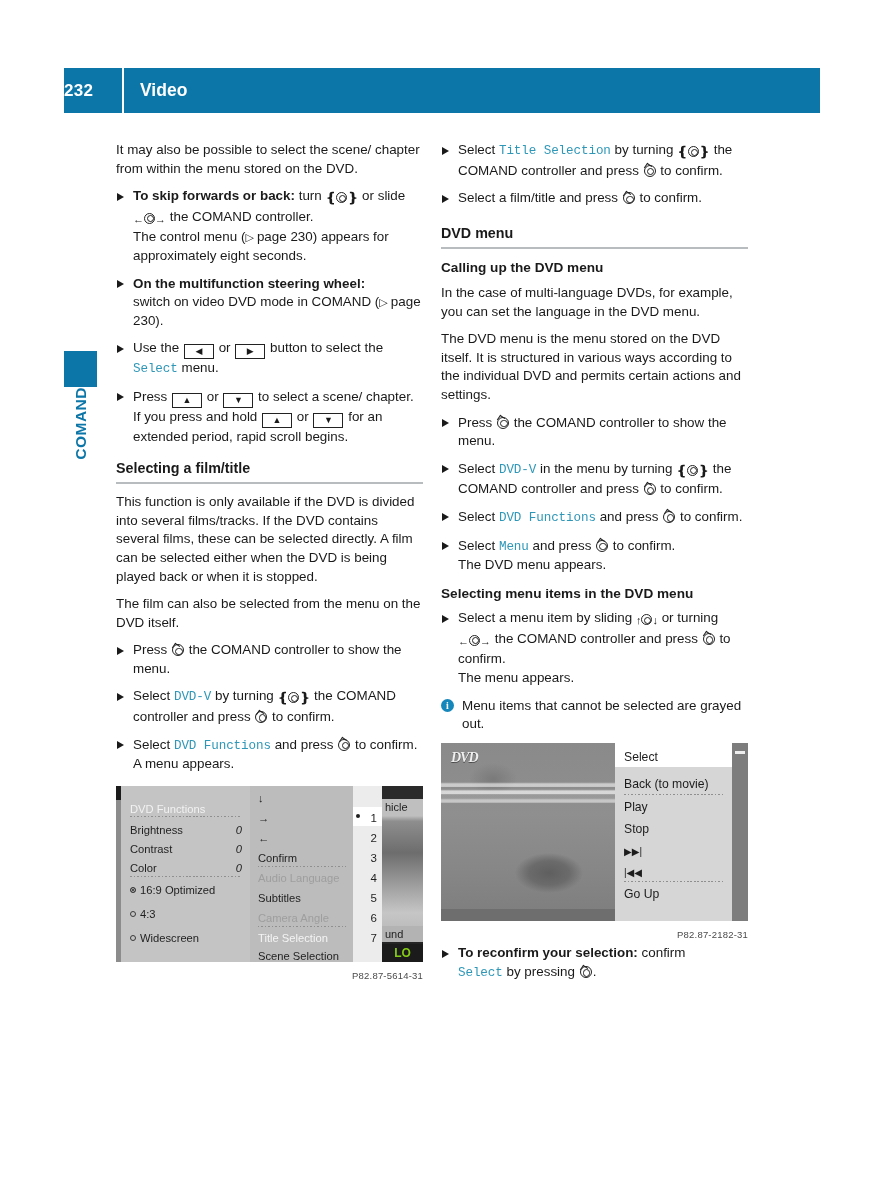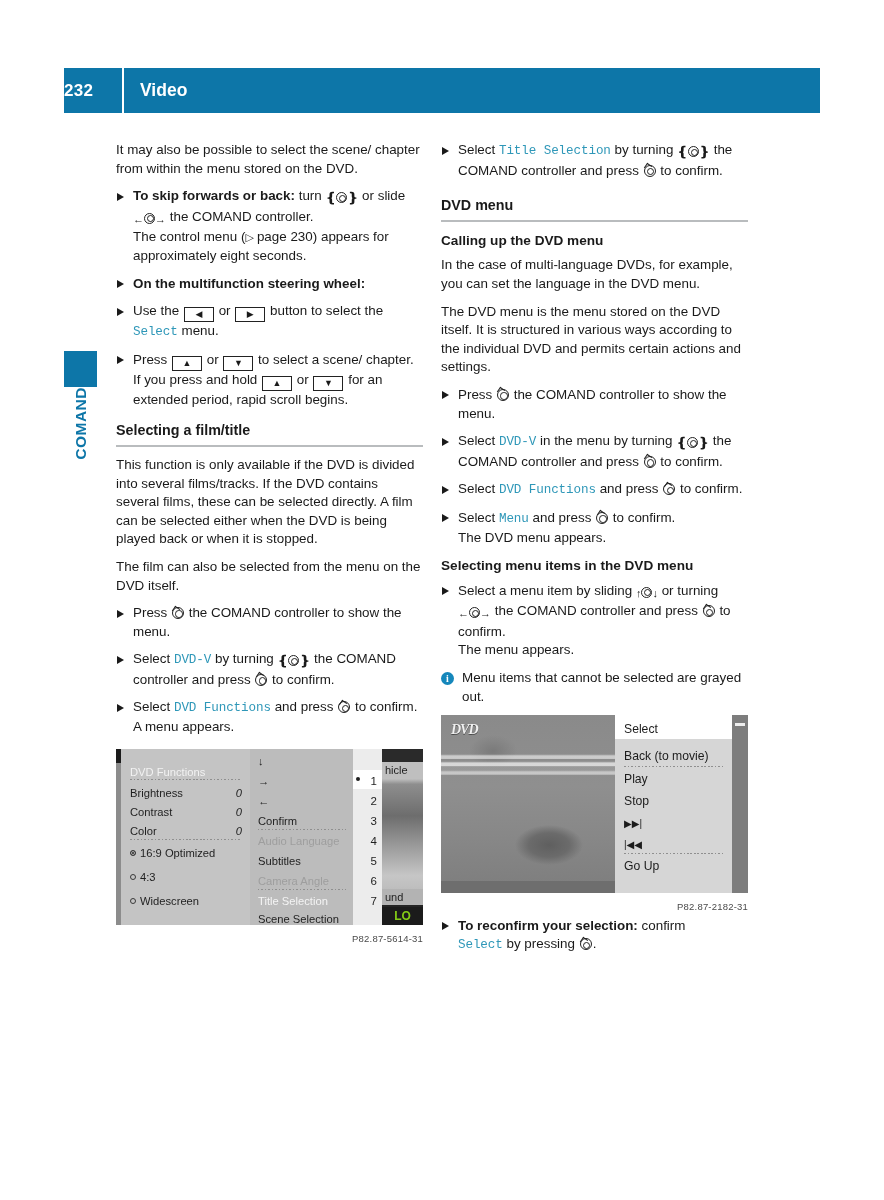--- a/index.html
+++ b/index.html
@@ -311,20 +311,21 @@
     <span>or slide</span>
     <span class="knob-slide-h"><span class="arw">←</span><span class="ring"></span><span class="arw">→</span></span>
     <span>the COMAND controller.</span>
     <span class="sub">
       <span>The control menu (</span><span class="pref">▷&nbsp;</span><span>page 230</span><span>) appears for approximately eight seconds.</span>
     </span>
   </div>
 
   <div class="bi">
     <b>On the multifunction steering wheel:</b>
+    <span class="sub"><span>switch on video DVD mode in COMAND (</span><span class="pref">▷&nbsp;</span><span>page 230</span><span>).</span></span>
   </div>
 
   <div class="bi">
     <span>Use the</span>
     <span class="btn">◀</span>
     <span>or</span>
     <span class="btn">▶</span>
     <span>button to select the</span>
     <span class="mono">Select</span>
     <span>menu.</span>
@@ -443,20 +444,25 @@
   <div class="bi">
     <span>Select</span>
     <span class="mono">Title Selection</span>
     <span>by turning</span>
     <span class="knob-turn"><span class="brk">❴</span><span class="ring"></span><span class="brk">❵</span></span>
     <span>the COMAND controller and press</span>
     <span class="pressicon"></span>
     <span>to confirm.</span>
   </div>
 
+  <div class="bi">
+    <span>Select a film/title and press</span>
+    <span class="pressicon"></span>
+    <span>to confirm.</span>
+  </div>
 
   <h2 class="sec" style="margin-top:16px;">DVD menu</h2>
   <div class="rule"></div>
 
   <h3 class="sub">Calling up the DVD menu</h3>
   <p>In the case of multi-language DVDs, for example, you can set the language in the DVD menu.</p>
   <p>The DVD menu is the menu stored on the DVD itself. It is structured in various ways according to the individual DVD and permits certain actions and settings.</p>
 
   <div class="bi">
     <span>Press</span>

